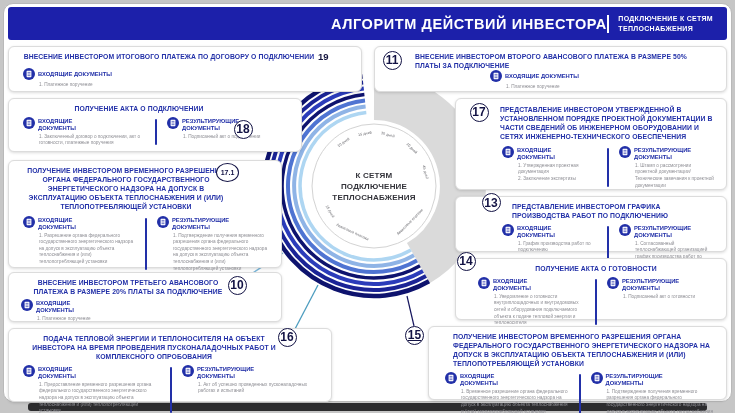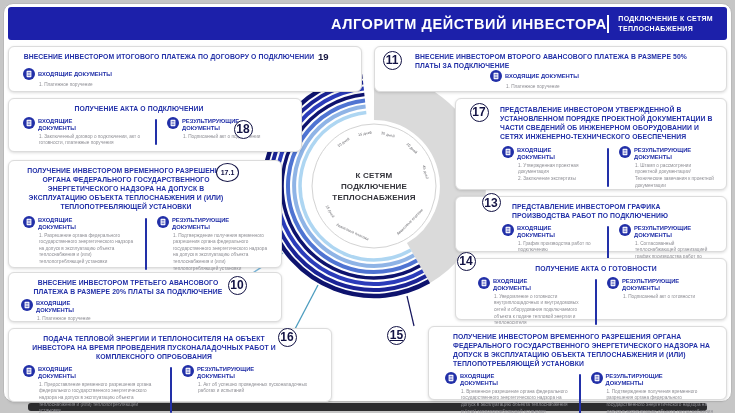--- a/index.html
+++ b/index.html
@@ -435,15 +435,15 @@
               </svg>
           </span>
           <span class="doc-label" style="max-width:70px;">РЕЗУЛЬТИРУЮЩИЕ ДОКУМЕНТЫ</span>
         </div>
         <div class="doc-items">
             <div>1. Подтверждение получения временного разрешения органа федерального государственного энергетического надзора на допуск в эксплуатацию объекта теплоснабжения и (или) теплопотребляющей установки</div>
           </div>
       </div>
     </div>
   </div>
-  <div class="num-badge" style="left:387px;top:325.5px;text-decoration:underline;">15</div>
+  <div class="num-badge" style="left:405px;top:325.5px;text-decoration:underline;">15</div>
 
 </div>
 
 </body></html>

